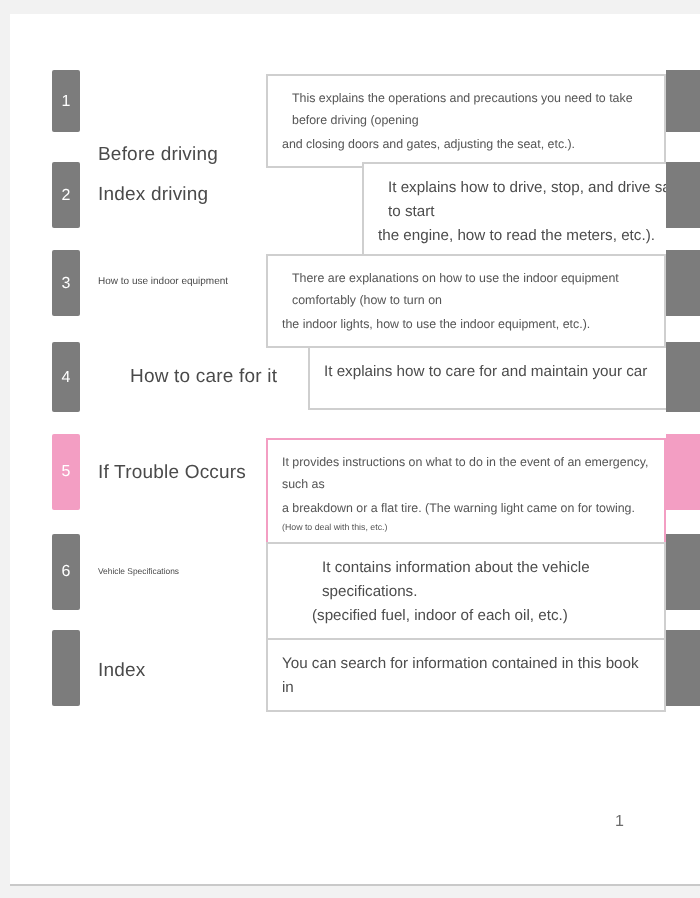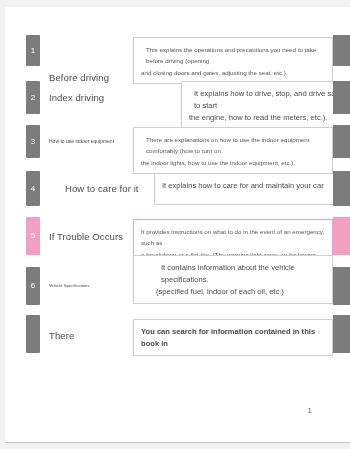--- a/index.html
+++ b/index.html
@@ -188,31 +188,31 @@
           <p class="">a breakdown or a flat tire.     (The warning light came on for towing.</p>
           <p class="micro">(How to deal with this, etc.)</p>
         </div>
         <div class="edge pink" style="top: 210px; height: 38px;"></div>
       </div>
       <div class="row" style="top: 0px;">
         <div class="tab" style="top: 260px; height: 38px;">
           <span class="tab-num">6</span>
         </div>
         <div class="title tiny" style="top: 276px;">Vehicle Specifications</div>
-        <div class="desc" style="top: 248px; min-height: 33px; padding-left: 22px;">
+        <div class="desc" style="top: 264px; min-height: 33px; padding-left: 22px;">
           <p class="big indent">It contains information about the vehicle specifications.</p>
           <p class="big">(specified fuel, indoor of each oil, etc.)</p>
         </div>
         <div class="edge" style="top: 260px; height: 38px;"></div>
       </div>
       <div class="row" style="top: 0px;">
         <div class="tab" style="top: 308px; height: 38px;">
           <span class="tab-num"></span>
         </div>
-        <div class="title" style="top: 323px;">There</div>
-        <div class="desc" style="top: 312px; min-height: 32px; font-weight: bold;">
+        <div class="title" style="top: 323px;">Index</div>
+        <div class="desc" style="top: 312px; min-height: 32px;">
           <p class="big">You can search for information contained in this book in</p>
         </div>
         <div class="edge" style="top: 308px; height: 38px;"></div>
       </div>
     </div>
   <div id="page-number">1</div>
 </div>
 
 </body></html>

